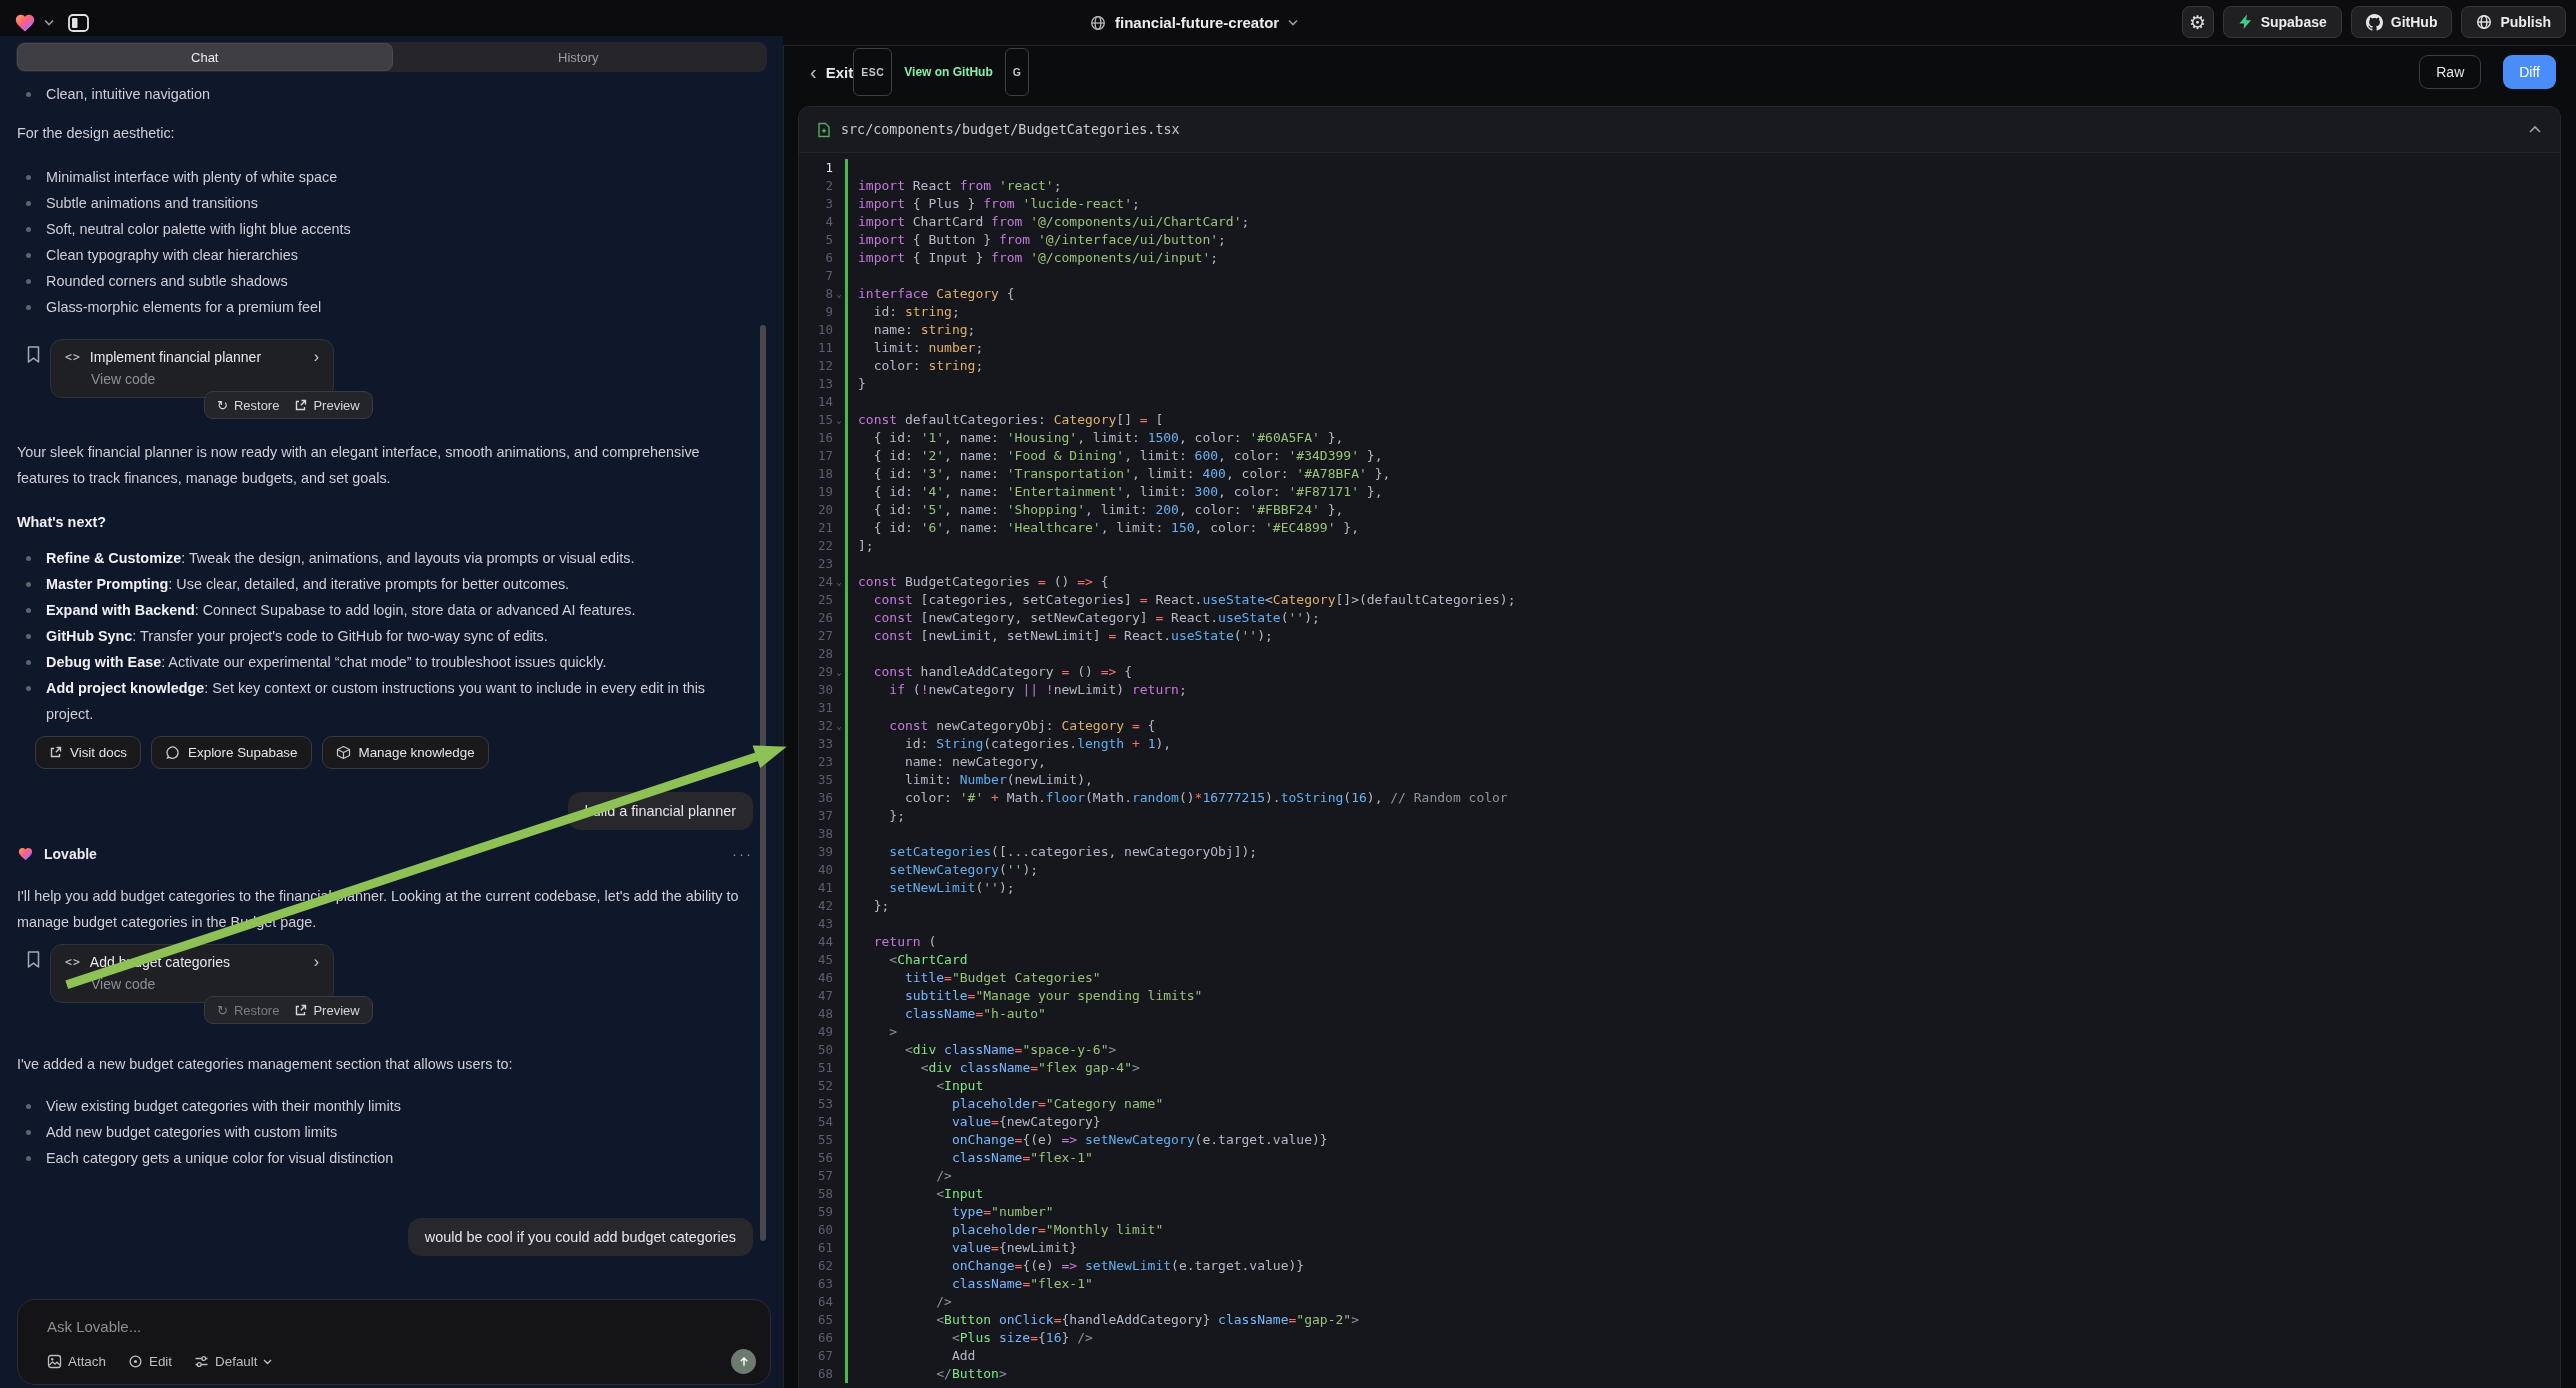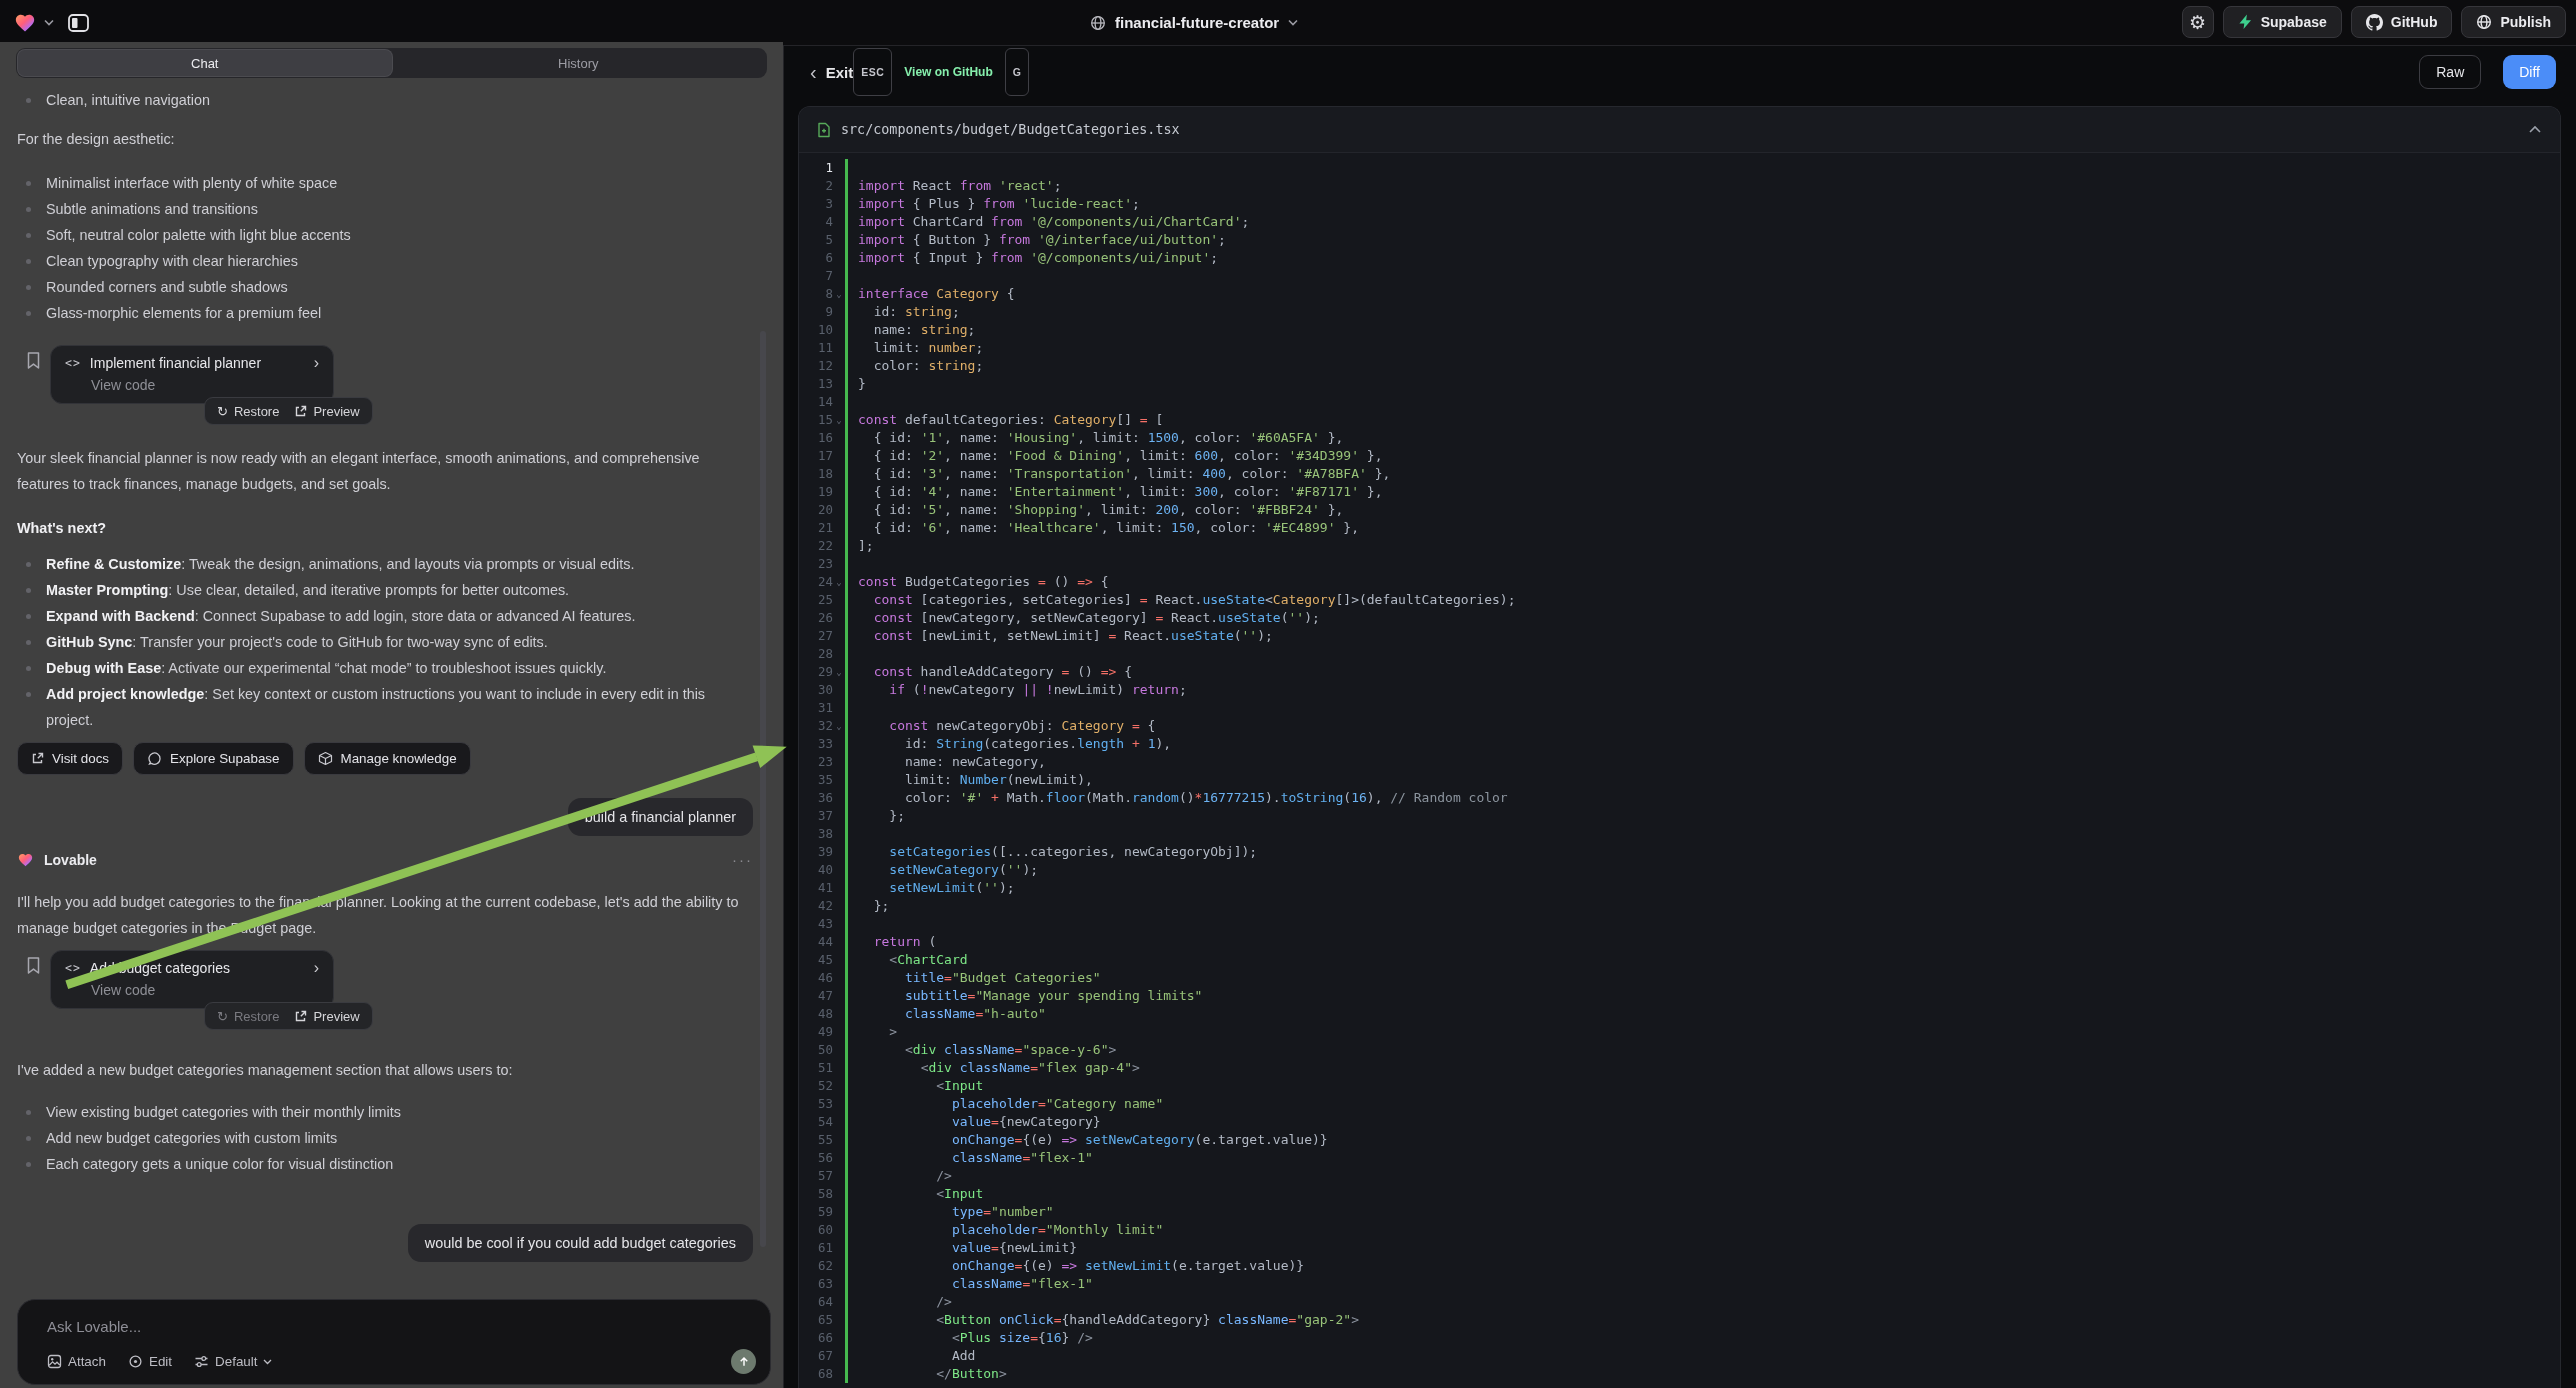--- a/index.html
+++ b/index.html
@@ -16,21 +16,21 @@
   .tb-title { font-size:15px; font-weight:bold; color:#ececf0; }
   .tb-right { position:absolute; right:10px; top:6px; height:32px; display:flex; align-items:center; gap:9px; }
   .tb-btn { height:32px; display:flex; align-items:center; gap:8px; padding:0 14px;
             background:#202023; border:1px solid #36363b; border-radius:8px;
             font-size:14px; color:#ececf0; font-weight:bold; }
   .tb-iconbtn { width:32px; height:32px; display:flex; align-items:center; justify-content:center;
                 background:#202023; border:1px solid #36363b; border-radius:8px; }
   .gear { font-family:"DejaVu Sans", sans-serif; font-size:19px; color:#dcdce2; line-height:1; }
 
   
-  .chat-panel { position:absolute; left:0; top:42px; width:783px; bottom:0; background:#404040; }
+  .chat-panel { position:absolute; left:0; top:36px; width:783px; bottom:0; background:#0f172a; }
   .tabbar { margin:6px 16px 0; height:30px; background:#26262a; border-radius:9px; display:flex; padding:2px; }
   .tab { flex:1; display:flex; align-items:center; justify-content:center;
          font-size:13px; color:#9d9da5; border-radius:7px; }
   .tab.active { background:#3e3e43; color:#ececf0; box-shadow:0 0 0 1px #4b4b50; }
 
   .chat-scroll { position:absolute; top:41px; left:0; right:0; bottom:92px;
                  padding:0 30px 0 17px; overflow:hidden; font-size:14.4px; color:#cfcfd5; }
   .chat-scrollbar { position:absolute; right:17px; top:289px; width:6px; height:916px;
                     background:#47474c; border-radius:3px; }
 
@@ -49,21 +49,21 @@
   .code-glyph { font-family:"DejaVu Sans Mono", monospace; font-size:11.5px; color:#c6c6cc; letter-spacing:1px; }
   .vchev { margin-left:auto; color:#cbcbd1; font-size:16px; line-height:1; }
   .vcard-link { margin-left:26px; margin-top:6px; font-size:14px; color:#8e8f96; }
   .vpill { position:absolute; left:187px; top:52px; height:28px; background:#242528;
            border:1px solid #3a3b40; border-radius:9px; display:flex; align-items:center;
            gap:15px; padding:0 12px; font-size:13px; color:#d6d6da; }
   .vpill .action { display:flex; align-items:center; gap:6px; }
   .vpill .action.disabled { color:#7a7a80; }
   .restore-glyph { font-family:"DejaVu Sans", sans-serif; font-size:13px; line-height:1; }
 
-  .chips { display:flex; gap:10px; }
+  .chips { display:flex; gap:10px;margin-left:18px; }
   .chip { height:33px; border:1px solid #3a3a3f; background:#19191c; border-radius:10px;
           display:flex; align-items:center; gap:8px; padding:0 13px; font-size:13.4px; color:#e4e4e9; }
 
   .bubble { background:#28282c; border-radius:13px; padding:11px 17px; font-size:14.4px;
             color:#e6e6ea; width:fit-content; margin-left:auto; }
 
   .asst { display:flex; align-items:center; gap:10px; }
   .asst-name { font-size:14px; color:#ececf0; font-weight:bold; }
   .dots { margin-left:auto; color:#8a8a90; font-size:15px; letter-spacing:2px; }
 

